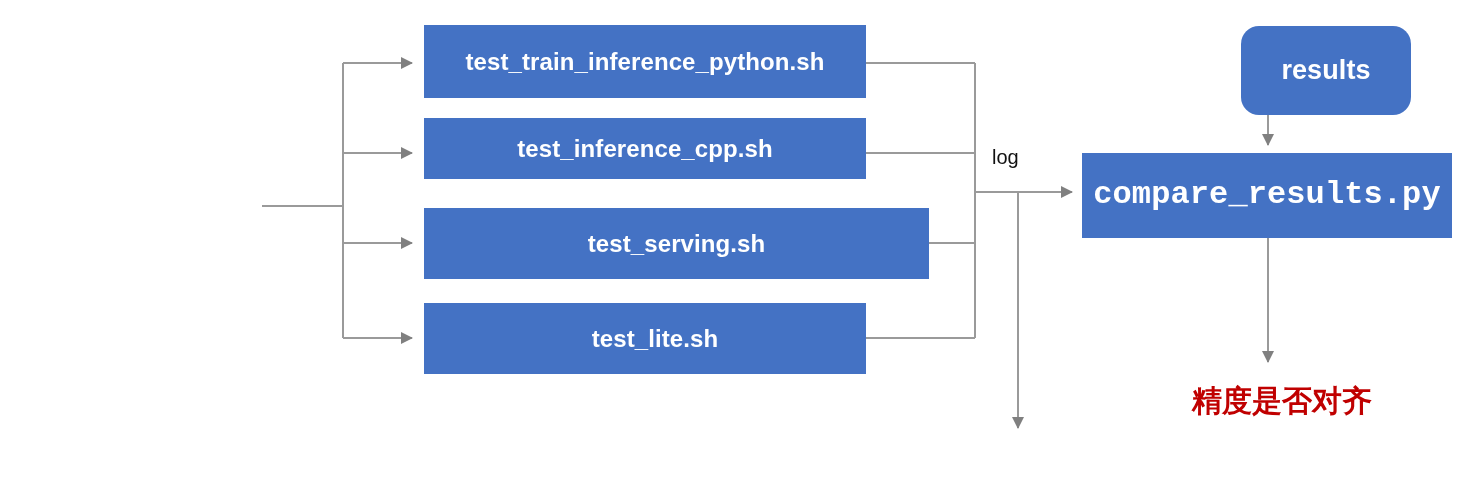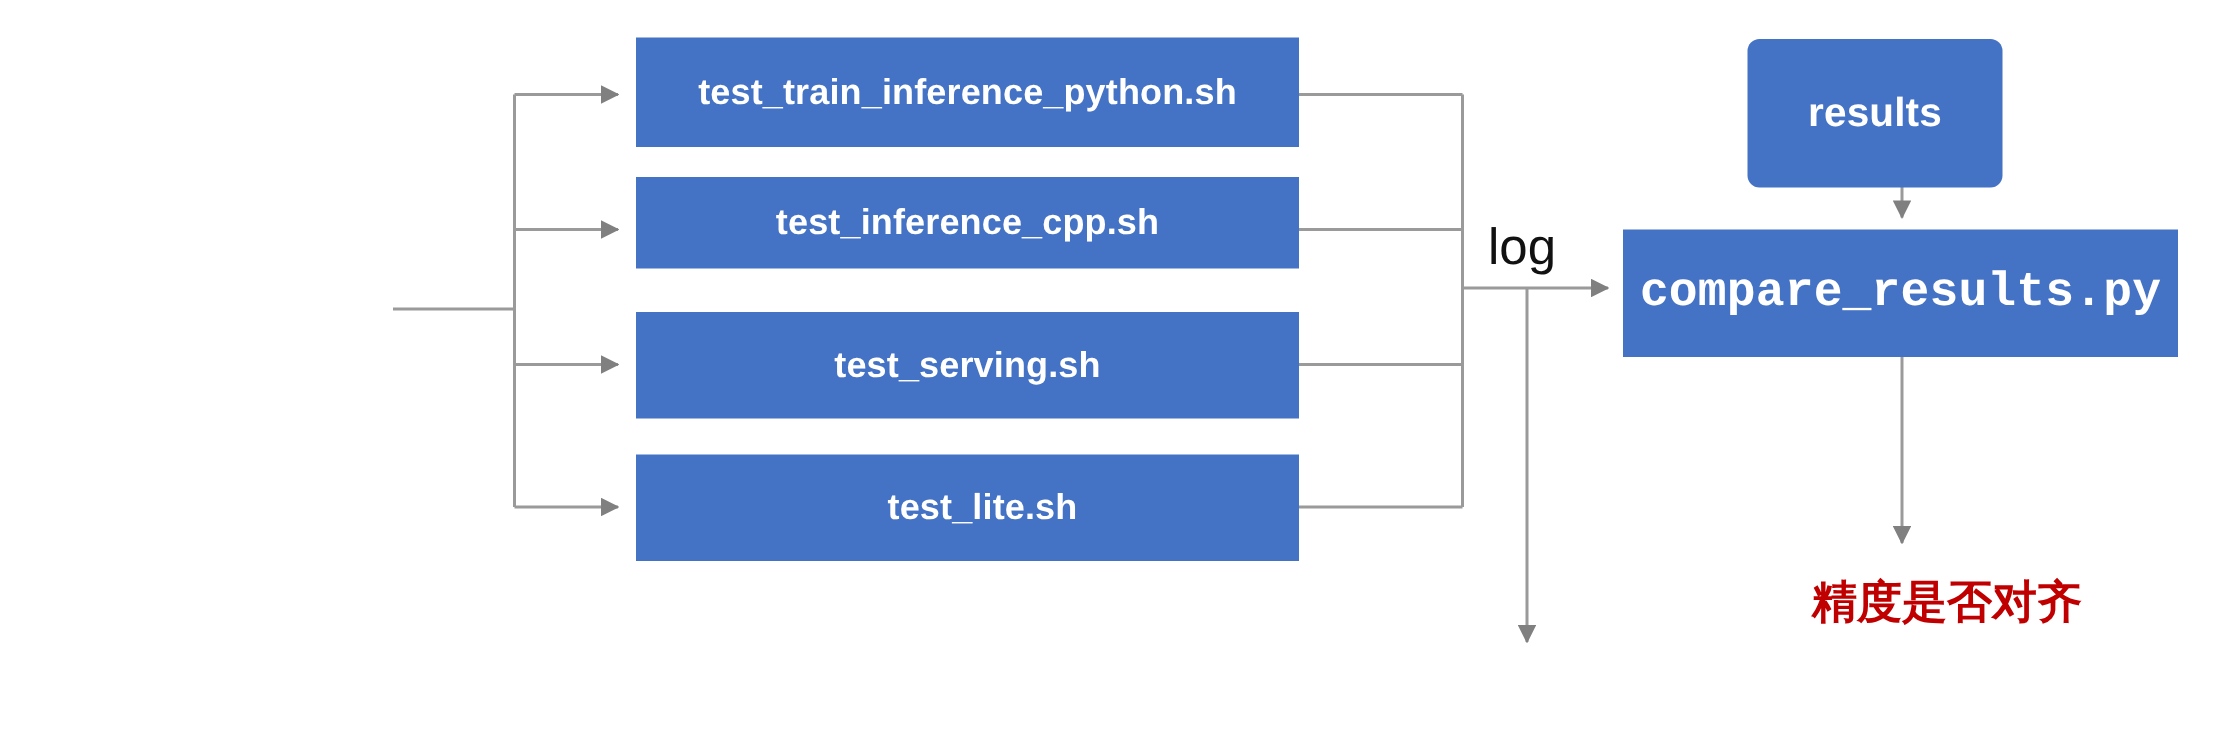--- a/index.html
+++ b/index.html
@@ -35,36 +35,36 @@
     color: #ffffff;
     font-weight: bold;
     text-align: center;
     line-height: 1.15;
     letter-spacing: 0.1px;
     z-index: 2;
   }
   .node-prepare   { left: 16px;   top: 174px; width: 246px; height: 82px;  font-size: 27px; }
   .node-t0        { left: 424px;  top: 25px;  width: 442px; height: 73px;  font-size: 24px; }
   .node-t1        { left: 424px;  top: 118px; width: 442px; height: 61px;  font-size: 24px; }
-  .node-t2        { left: 424px;  top: 208px; width: 442px; height: 71px;  font-size: 24px; }
+  .node-t2        { left: 424px;  top: 208px; width: 505px; height: 71px;  font-size: 24px; }
   .node-t3        { left: 424px;  top: 303px; width: 442px; height: 71px;  font-size: 24px; }
-  .node-results   { left: 1165px; top: 26px;  width: 170px; height: 99px;  font-size: 27px; border-radius: 8px; }
+  .node-results   { left: 1241px; top: 26px;  width: 170px; height: 89px;  font-size: 27px; border-radius: 18px; }
   .node-compare   { left: 1082px; top: 153px; width: 370px; height: 85px;  font-size: 32px; font-family: Liberation Mono, monospace; }
 
   .edge-label {
     position: absolute;
     color: #111111;
     font-weight: normal;
     z-index: 3;
     white-space: nowrap;
   }
   .label-log {
     left: 992px;
     top: 146px;
-    font-size: 34px;
+    font-size: 20px;
   }
   .note {
     position: absolute;
     font-weight: bold;
     white-space: nowrap;
     z-index: 3;
   }
   .note-func {
     left: 916px;
     top: 444px;
@@ -124,15 +124,15 @@
 
   <div class="node node-t3" style="background: rgb(68, 114, 196); color: rgb(255, 255, 255); padding-left: 20px;">test_lite.sh</div>
 
   <div class="node node-results" style="background: rgb(68, 114, 196); color: rgb(255, 255, 255);">results</div>
 
   <div class="node node-compare" style="background: rgb(68, 114, 196); color: rgb(255, 255, 255);">compare_results.py</div>
 
   <div class="edge-label label-log" style="color: rgb(17, 17, 17);">log</div>
 
 
-  <div class="note note-prec" style="color: rgb(192, 0, 0); margin-left: 16px;">精度是否对齐</div>
+  <div class="note note-prec" style="color: rgb(192, 0, 0);">精度是否对齐</div>
 
 </div>
 
 </body></html>

